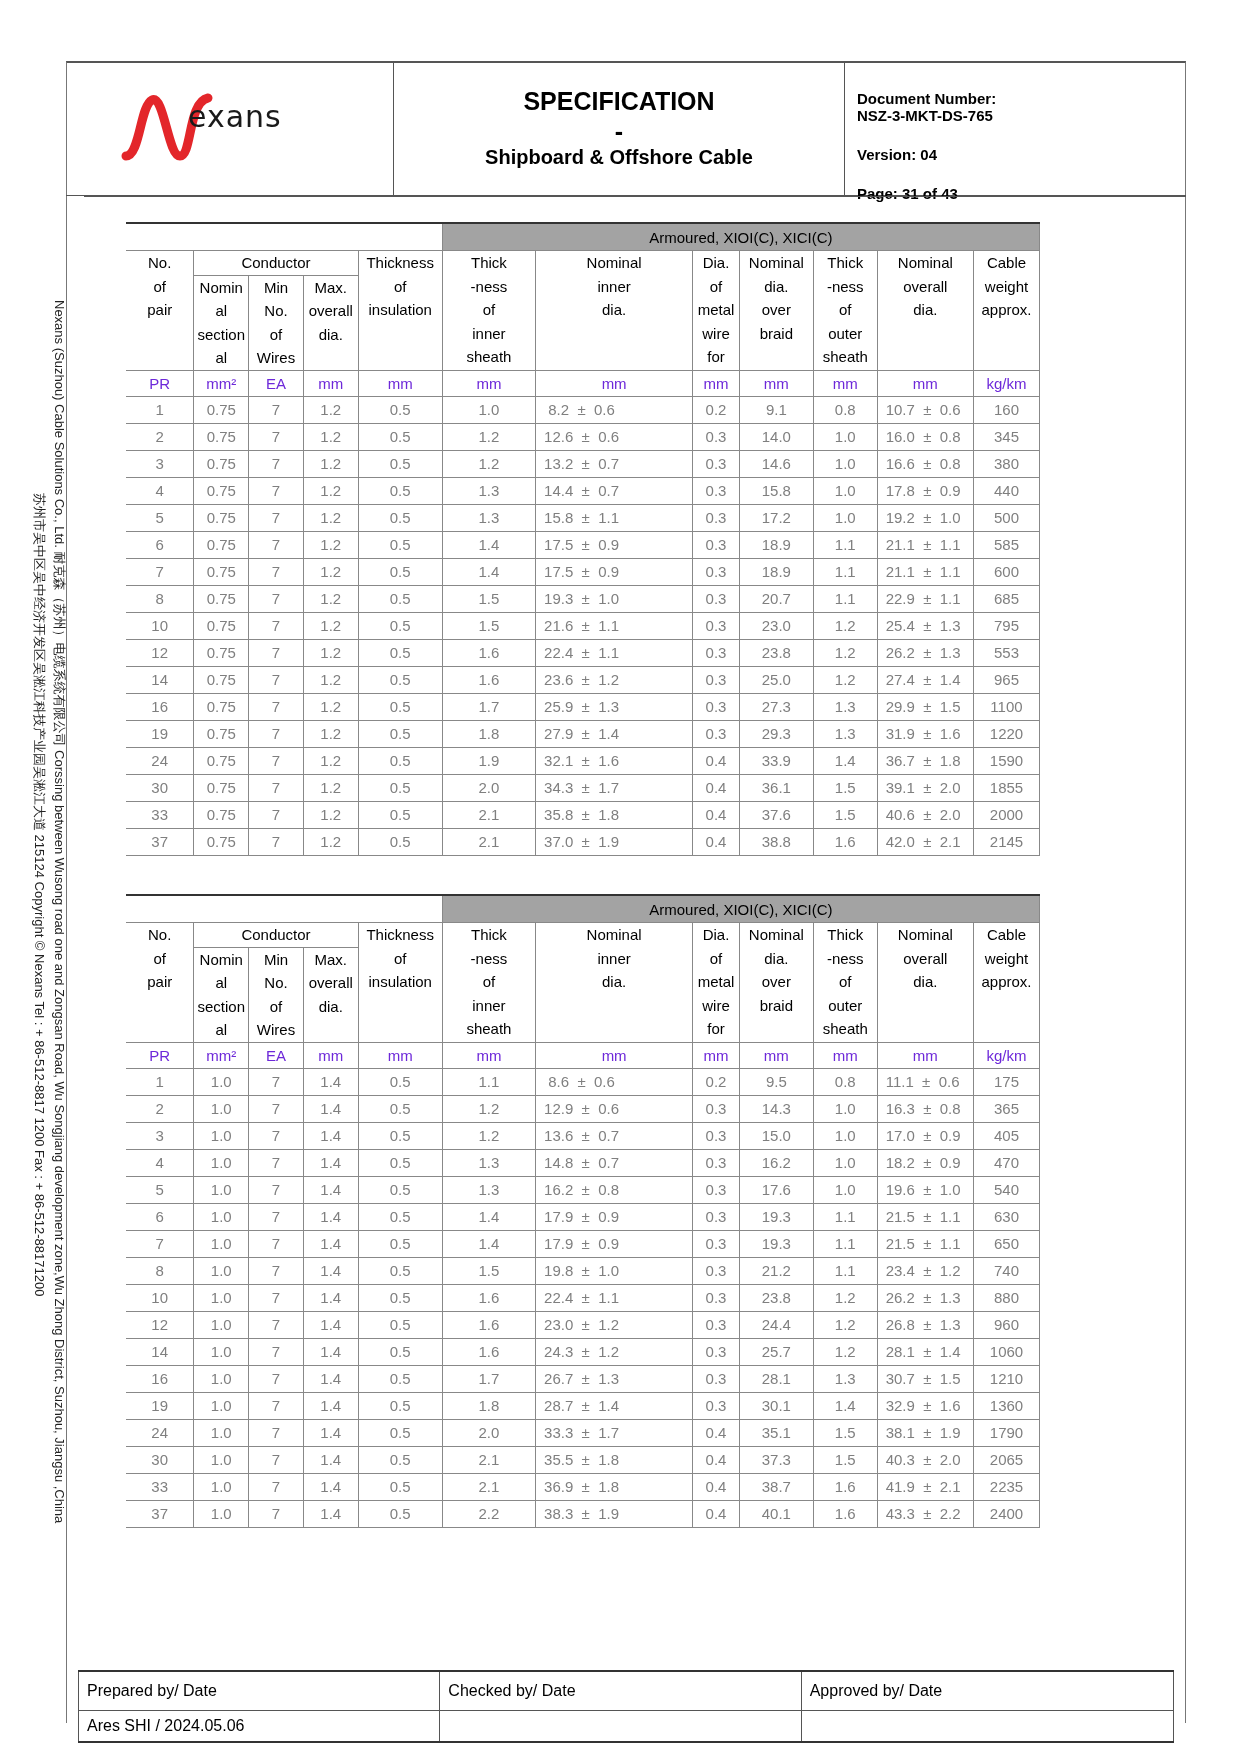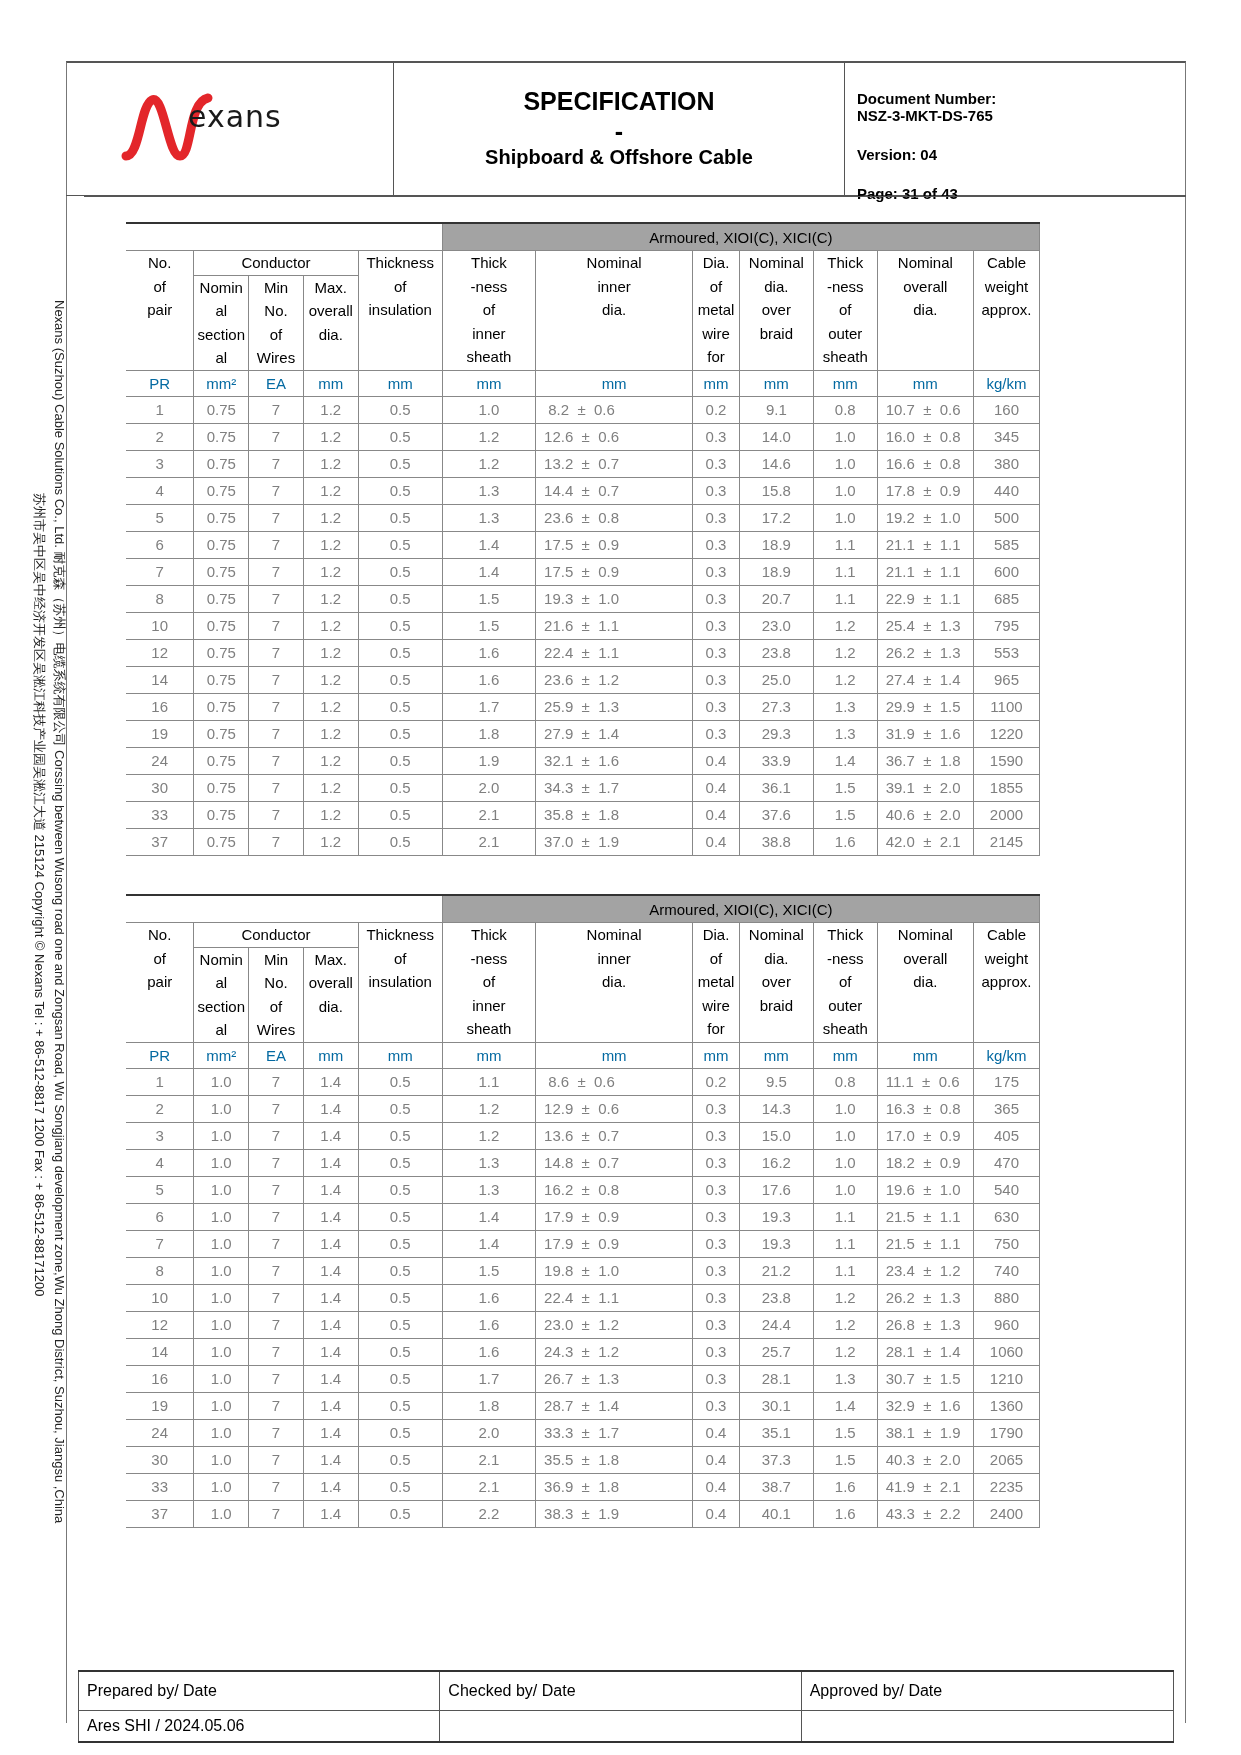--- a/index.html
+++ b/index.html
@@ -22,21 +22,21 @@
   .side-text { position: absolute; font-size: 13px; color: #222; white-space: nowrap; transform-origin: left top; transform: rotate(90deg); }
   .side1 { left: 68px; top: 300px; }
   .side2 { left: 48px; top: 493px; }
 
   table.spec { position: absolute; left: 126px; width: 914px; border-collapse: collapse; font-size: 15px; table-layout: fixed; }
   table.spec td { border: 1px solid #888; text-align: center; padding: 0; height: 26px; }
   table.spec .hd td { color: #000; border-top: none; border-bottom: none; line-height: 23.5px; vertical-align: top; }
   table.spec .band td { height: 26px; border-top: 2.5px solid #333; }
   table.spec .band .blue { background: #a3a3a3; }
   table.spec .band .blank { border-left: none; border-right: none; background: #fff; }
-  table.spec .units td { border-top: 1px solid #888; height: 25px; color: #0369a1; }
+  table.spec .units td { border-top: 1px solid #888; height: 25px; color: #6d28d9; }
   table.spec .row td { color: #7f7f7f; height: 26px; }
   table.spec .row td.pm { text-align: left; padding-left: 8px; white-space: pre; }
   table.spec td.thick-left { border-left: 1.5px solid #444; }
   table.spec .row td.first, table.spec .hd td.first, table.spec .units td.first, table.spec .band td.first { border-left: none; }
   table.spec .row td.last, table.spec .units td.last, table.spec .hd td.last { border-right: 1px solid #888; }
 
   .footer { position: absolute; left: 78px; top: 1670px; width: 1096px; border-collapse: collapse; font-size: 16px; }
   .footer td { border: 1px solid #555; padding: 6px 8px; height: 22px; vertical-align: middle; }
   .footer tr.top td { border-top: 2px solid #333; height: 26px; }
   .footer tr.bot td { border-bottom: 2px solid #333; height: 18px; }
@@ -263,21 +263,21 @@
         <td class="thick-left pm">17.8  ±  0.9</td>
         <td class="last">440</td>
       </tr>
       <tr class="row">
         <td class="first">5</td>
         <td class="">0.75</td>
         <td class="">7</td>
         <td class="">1.2</td>
         <td class="">0.5</td>
         <td class="thick-left">1.3</td>
-        <td class=" pm">23.6  ±  0.8</td>
+        <td class=" pm">15.8  ±  1.1</td>
         <td class="">0.3</td>
         <td class="thick-left">17.2</td>
         <td class="thick-left">1.0</td>
         <td class="thick-left pm">19.2  ±  1.0</td>
         <td class="last">500</td>
       </tr>
       <tr class="row">
         <td class="first">6</td>
         <td class="">0.75</td>
         <td class="">7</td>
@@ -671,21 +671,21 @@
         <td class="">1.0</td>
         <td class="">7</td>
         <td class="">1.4</td>
         <td class="">0.5</td>
         <td class="thick-left">1.4</td>
         <td class=" pm">17.9  ±  0.9</td>
         <td class="">0.3</td>
         <td class="thick-left">19.3</td>
         <td class="thick-left">1.1</td>
         <td class="thick-left pm">21.5  ±  1.1</td>
-        <td class="last">750</td>
+        <td class="last">650</td>
       </tr>
       <tr class="row">
         <td class="first">8</td>
         <td class="">1.0</td>
         <td class="">7</td>
         <td class="">1.4</td>
         <td class="">0.5</td>
         <td class="thick-left">1.5</td>
         <td class=" pm">19.8  ±  1.0</td>
         <td class="">0.3</td>

